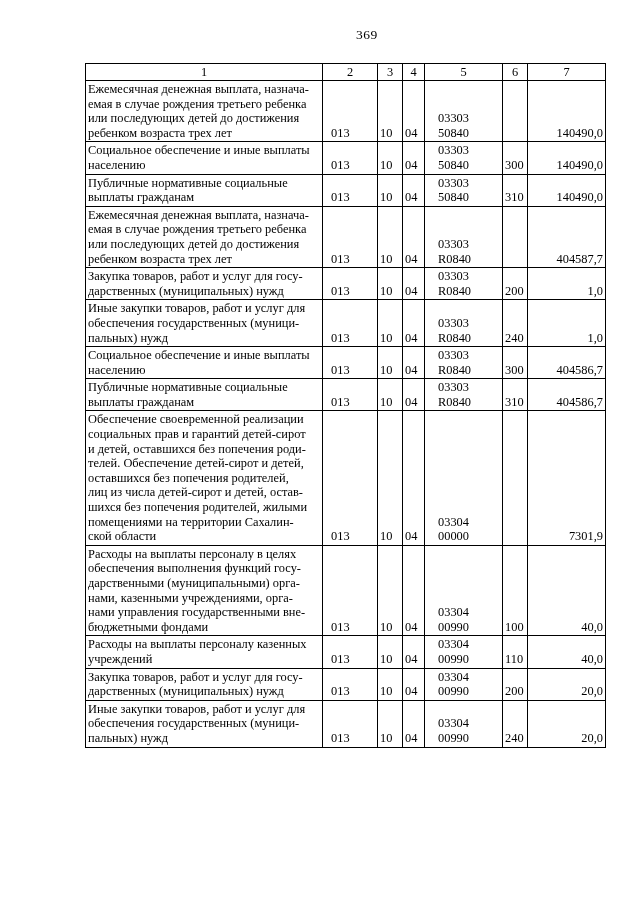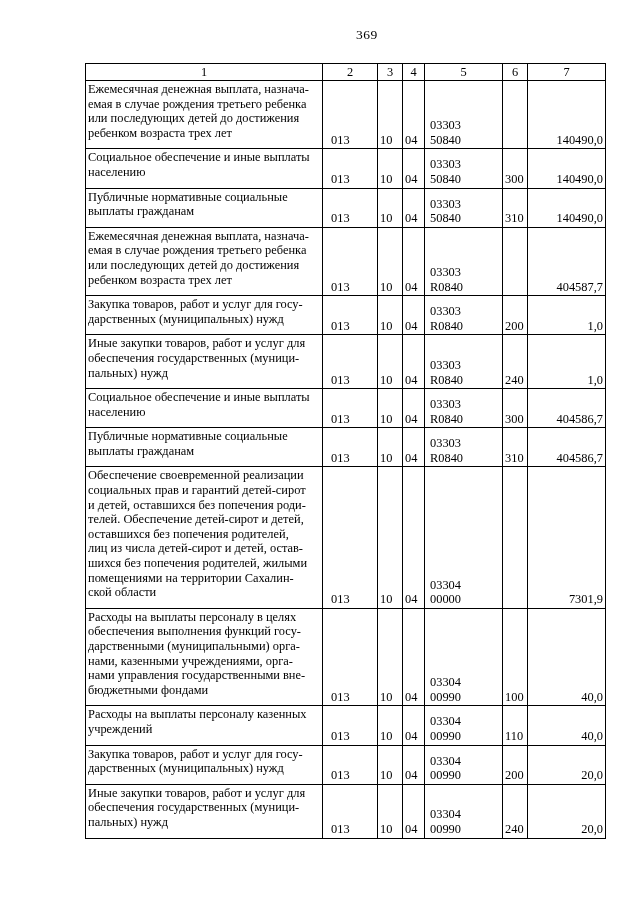--- a/index.html
+++ b/index.html
@@ -42,40 +42,40 @@
     font-weight: normal;
   }
   .budget-table th {
     height: 17px;
     text-align: center;
     vertical-align: middle;
     padding: 0;
   }
   .budget-table td.name-cell {
     vertical-align: top;
-    padding: 1px 2px 8px 2px;
+    padding: 1px 2px 1px 2px;
   }
   .budget-table td.name-cell .line {
     white-space: nowrap;
   }
   .budget-table td.val {
     vertical-align: bottom;
     padding-bottom: 1px;
   }
   .c1 { width: 237px; }
   .c2 { width: 55px; }
   .c3 { width: 25px; }
   .c4 { width: 22px; }
   .c5 { width: 78px; }
   .c6 { width: 25px; }
   .c7 { width: 78px; }
   td.c2 { text-align: left; padding-left: 8px; }
   td.c3 { text-align: left; padding-left: 2px; margin-left: 8px; }
   td.c4 { text-align: left; padding-left: 2px; }
-  td.c5 { text-align: left; padding-left: 5px; word-spacing: 6px; }
+  td.c5 { text-align: left; padding-left: 13px; word-spacing: 6px; }
   td.c6 { text-align: left; padding-left: 2px; }
   td.c7 { text-align: right; }
 </style>
 </head>
 <body>
 
 <div class="page">
   <div class="page-number">369</div>
 
   <table class="budget-table">

